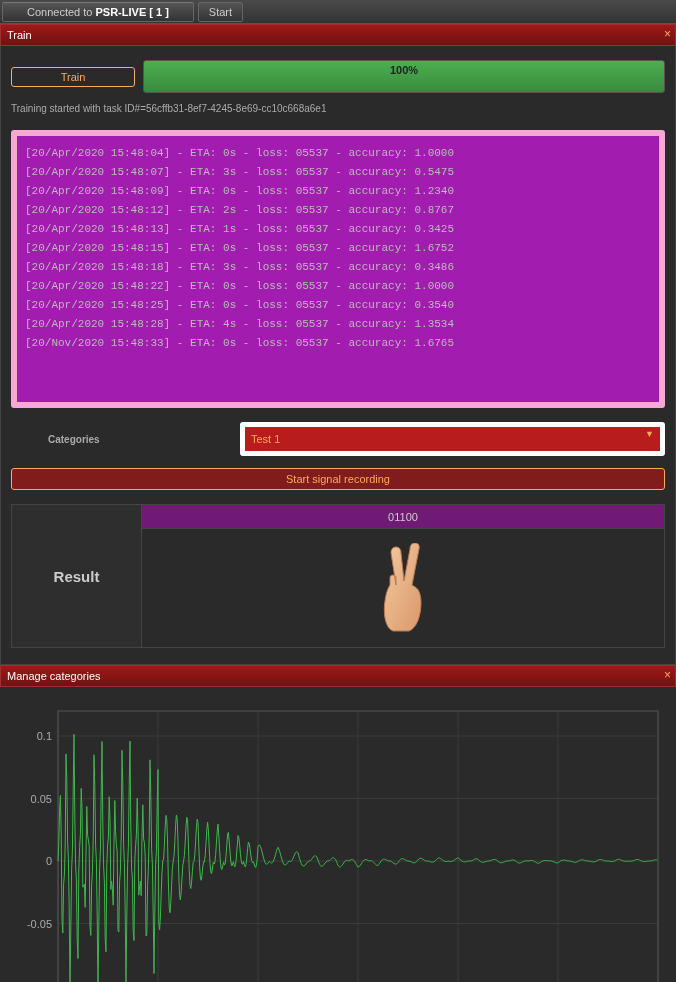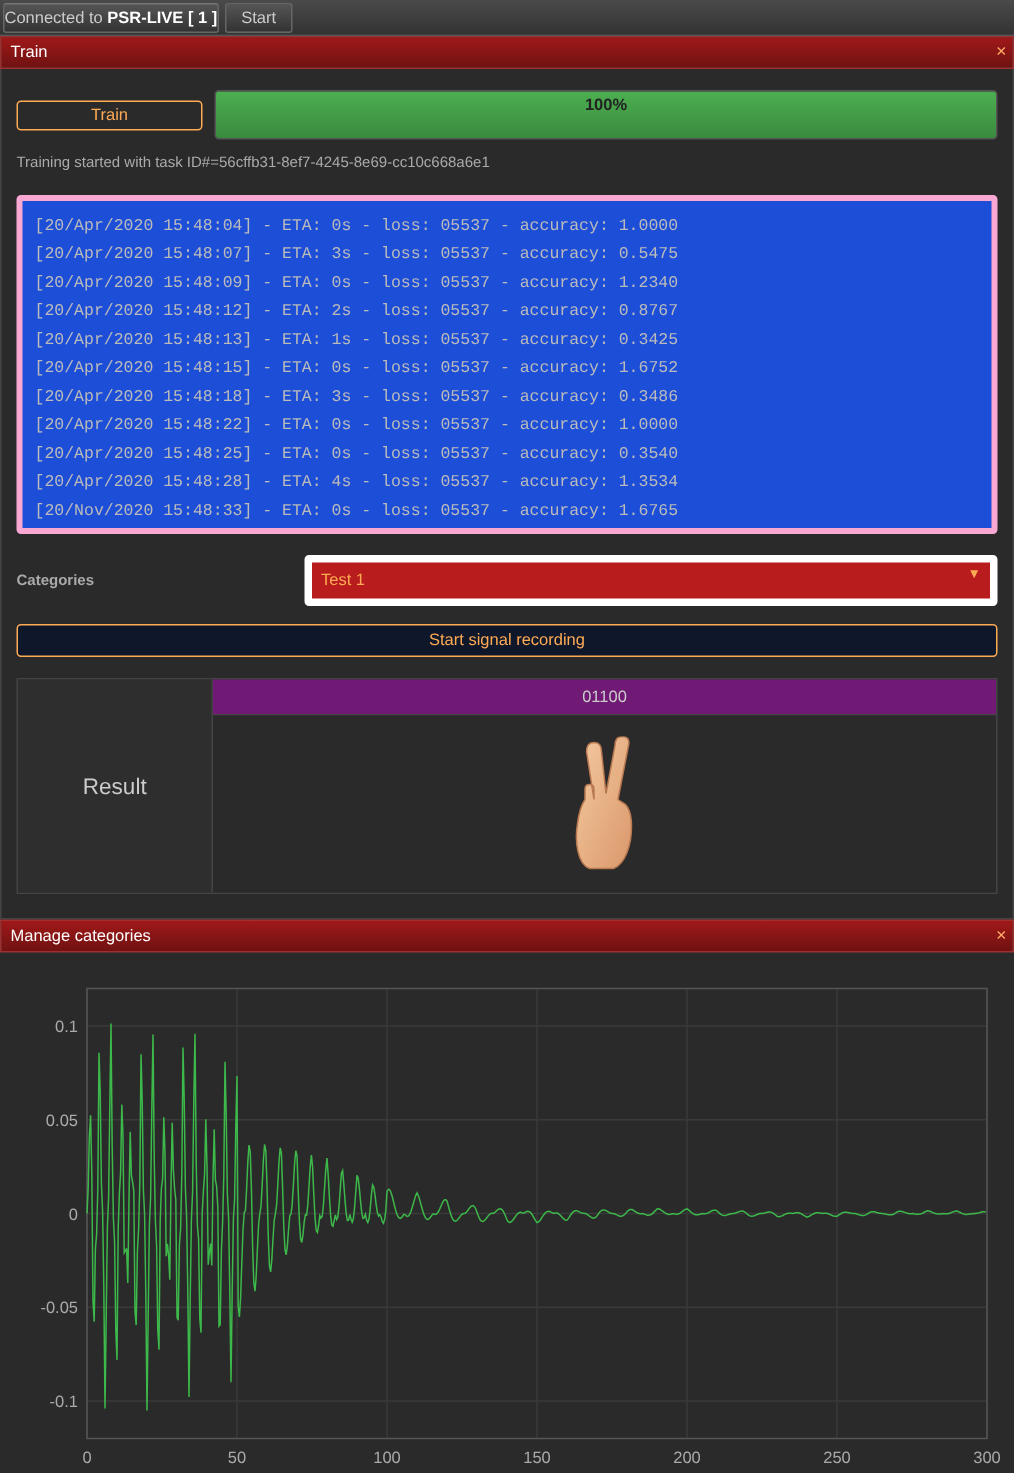--- a/index.html
+++ b/index.html
@@ -17,21 +17,21 @@
   border-bottom: 1px solid #555;
   height: 24px;
   display: flex;
   align-items: center;
   padding: 0 2px;
 }
 .conn-status {
   background: linear-gradient(#555, #333);
   border: 1px solid #666;
   border-top: 1px solid #777;
-  padding: 3px 0;
+  padding: 3px 24px;
   color: #ccc;
   margin-right: 4px;
   border-radius: 2px;
 }
 .conn-status b { color: #fff; font-weight: bold; }
 .pause-btn {
   background: linear-gradient(#555, #333);
   border: 1px solid #666;
   padding: 3px 10px;
   color: #ccc;
@@ -89,70 +89,70 @@
 .progress-label {
   position: absolute;
   width: 100%;
   text-align: center;
   line-height: 18px;
   color: #222;
   font-weight: bold;
 }
 .task-id { color: #aaa; font-size: 10px; margin-bottom: 16px; }
 .console {
-  background: #1d4ed8;
-  border: 4px solid #f9a8d4;
+  background: #a21caf;
+  border: 6px solid #f9a8d4;
   border-radius: 3px;
   padding: 8px;
   font-family: "Courier New", monospace;
   font-size: 11px;
   line-height: 19px;
   color: #bbb;
   margin-bottom: 14px;
-  height: 226px;
+  height: 278px;
   overflow: hidden;
 }
-.cat-row { display: flex; align-items: center; margin-bottom: 12px; }
+.cat-row { display: flex; align-items: center; margin-bottom: 12px; margin-left: 37px; }
 .cat-label { width: 192px; color: #aaa; font-size: 10px; font-weight: bold; }
 .select {
   flex: 1;
   border: 5px solid #ffffff;
   background: #b91c1c;
   color: #ffaa55;
   padding: 6px 6px;
   border-radius: 3px;
   position: relative;
   cursor: pointer;
 }
 .select::after {
   content: "▼";
   position: absolute;
   right: 6px;
   top: 2px;
   font-size: 9px;
 }
 .start-btn {
   border: 1px solid #ffaa55;
-  background: #0f172a;
+  background: #7f1d1d;
   color: #ffaa55;
   padding: 4px 0;
   border-radius: 3px;
   text-align: center;
   cursor: pointer;
   margin-bottom: 14px;
 }
 .result-table { display: flex; border: 1px solid #444; height: 144px; margin-bottom: 6px; }
 .result-left {
   width: 130px;
   border-right: 1px solid #444;
   display: flex;
   align-items: center;
   justify-content: center;
   font-size: 15px;
-  font-weight: normal;
+  font-weight: bold;
   color: #ccc;
   background: #2e2e2e;
 }
 .result-right { flex: 1; display: flex; flex-direction: column; }
 .result-value {
   height: 24px;
   border-bottom: 1px solid #444;
   display: flex;
   align-items: center;
   justify-content: center;

